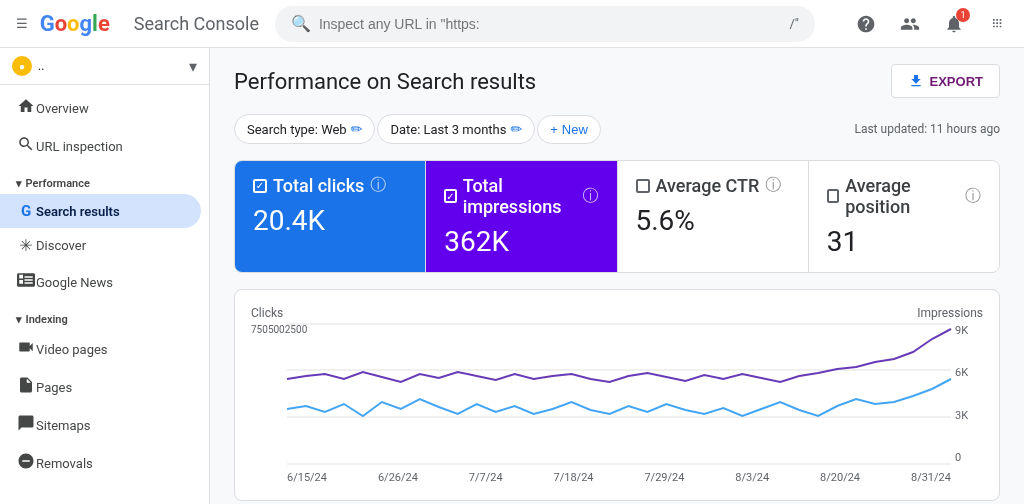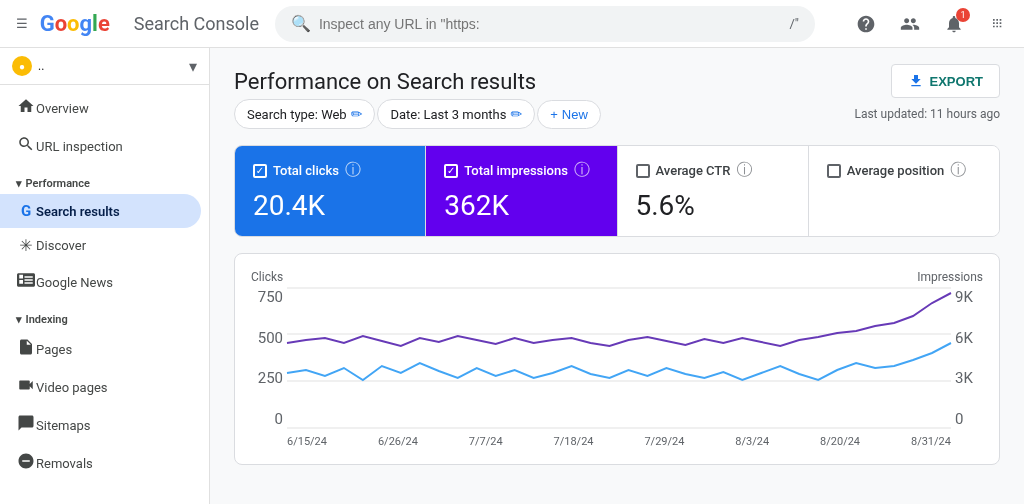--- a/index.html
+++ b/index.html
@@ -58,26 +58,26 @@
     }
     .sidebar-item.active { background: #d3e3fd; color: #041e49; font-weight: 600; }
     .sidebar-item .item-icon { font-size: 16px; width: 20px; text-align: center; }
     .sidebar-label-section {
       padding: 12px 16px 4px; font-size: 11px; color: #444746; font-weight: 600;
       display: flex; align-items: center; gap: 4px;
     }
 
     
     .main { flex: 1; overflow-y: auto; padding: 16px 24px; background: #f8f9fa; }
-    .main-header { display: flex; align-items: center; justify-content: space-between; margin-bottom: 1px; }
+    .main-header { display: flex; align-items: center; justify-content: space-between; margin-bottom: 16px; }
     .page-title { font-size: 22px; font-weight: 400; color: #202124; }
     .export-btn {
       display: flex; align-items: center; gap: 6px;
       padding: 8px 16px; border: 1px solid #dadce0; border-radius: 4px;
-      background: #fff; cursor: pointer; font-size: 13px; color: #0f766e; font-weight: 600;
+      background: #fff; cursor: pointer; font-size: 13px; color: #701a75; font-weight: 600;
     }
 
     
     .filter-row { display: flex; align-items: center; gap: 2px; margin-bottom: 16px; flex-wrap: wrap; }
     .filter-chip {
       display: flex; align-items: center; gap: 4px;
       padding: 6px 12px; border: 1px solid #dadce0; border-radius: 16px;
       background: #fff; cursor: pointer; font-size: 13px; color: #202124;
     }
     .filter-chip .chip-edit { color: #1a73e8; font-size: 14px; }
@@ -93,37 +93,37 @@
     .metric-card {
       flex: 1; padding: 14px 18px; background: #fff;
       border-right: 1px solid #dadce0;
     }
     .metric-card:last-child { border-right: none; }
     .metric-card.blue { background: #1a73e8; color: #fff; }
     .metric-card.purple { background: #6200ee; color: #fff; }
     .metric-header { display: flex; align-items: center; gap: 6px; margin-bottom: 8px; }
     .metric-checkbox { width: 14px; height: 14px; border: 2px solid currentColor; border-radius: 2px; display: flex; align-items: center; justify-content: center; }
     .metric-checkbox.checked::after { content: '✓'; font-size: 10px; }
-    .metric-label { font-size: 13px; font-weight: 500; }
+    .metric-label { font-size: 18px; font-weight: 500; }
     .metric-value { font-size: 28px; font-weight: 400; }
     .metric-help { float: right; opacity: 0.7; font-size: 16px; cursor: pointer; }
     .metric-card .metric-header { color: inherit; }
     .metric-card.blue .metric-label, .metric-card.purple .metric-label { color: #fff; }
     .metric-card:not(.blue):not(.purple) .metric-label { color: #3c4043; }
     .metric-card:not(.blue):not(.purple) .metric-value { color: #202124; }
 
     
     .chart-container {
       background: #fff; border: 1px solid #dadce0; border-radius: 8px;
       padding: 16px; position: relative;
     }
     .chart-title { font-size: 12px; color: #5f6368; margin-bottom: 4px; }
     .chart-area { position: relative; height: 160px; }
-    .y-axis-left { position: absolute; left: 0; top: 0; bottom: 20px; display: flex; flex-direction: column; justify-content: space-between; font-size: 15px; color: #5f6368; text-align: right; width: 32px; }
-    .y-axis-right { position: absolute; right: 0; top: 0; bottom: 20px; display: flex; flex-direction: column; justify-content: space-between; font-size: 15px; color: #5f6368; text-align: left; width: 28px; }
+    .y-axis-left { position: absolute; left: 0; top: 0; bottom: 20px; display: flex; justify-content: space-between; font-size: 10px; color: #5f6368; text-align: right; width: 32px; }
+    .y-axis-right { position: absolute; right: 0; top: 0; bottom: 20px; display: flex; flex-direction: column; justify-content: space-between; font-size: 11px; color: #5f6368; text-align: left; width: 28px; }
     .chart-inner { position: absolute; left: 36px; right: 32px; top: 0; bottom: 20px; }
     .x-axis { position: absolute; left: 36px; right: 32px; bottom: 0; display: flex; justify-content: space-between; font-size: 11px; color: #5f6368; }
     svg.chart-svg { width: 100%; height: 100%; overflow: visible; }
   </style>
 </head>
 <body>
 
 <div class="header">
   <span class="header-menu-icon">☰</span>
   <div class="google-logo">
@@ -215,32 +215,32 @@
       </div>
 
       <div class="sidebar-label-section">
         <span style="cursor:pointer">▾</span>
         <span>Indexing</span>
       </div>
 
       <div class="sidebar-item">
         <span class="item-icon">
           <svg width="18" height="18" viewBox="0 0 24 24" fill="#444746">
+              <path d="M17 10.5V7c0-.55-.45-1-1-1H4c-.55 0-1 .45-1 1v10c0 .55.45 1 1 1h12c.55 0 1-.45 1-1v-3.5l4 4v-11l-4 4z"></path>
+            </svg>
+        </span>
+        <span>Video pages</span>
+      </div>
+      <div class="sidebar-item">
+        <span class="item-icon">
+          <svg width="18" height="18" viewBox="0 0 24 24" fill="#444746">
               <path d="M14 2H6c-1.1 0-2 .9-2 2v16c0 1.1.9 2 2 2h12c1.1 0 2-.9 2-2V8l-6-6zm-1 7V3.5L18.5 9H13z"></path>
             </svg>
         </span>
         <span>Pages</span>
-      </div>
-      <div class="sidebar-item">
-        <span class="item-icon">
-          <svg width="18" height="18" viewBox="0 0 24 24" fill="#444746">
-              <path d="M17 10.5V7c0-.55-.45-1-1-1H4c-.55 0-1 .45-1 1v10c0 .55.45 1 1 1h12c.55 0 1-.45 1-1v-3.5l4 4v-11l-4 4z"></path>
-            </svg>
-        </span>
-        <span>Video pages</span>
       </div>
       <div class="sidebar-item">
         <span class="item-icon">
           <svg width="18" height="18" viewBox="0 0 24 24" fill="#444746">
               <path d="M20 2H4c-1.1 0-2 .9-2 2v18l4-4h14c1.1 0 2-.9 2-2V4c0-1.1-.9-2-2-2z"></path>
             </svg>
         </span>
         <span>Sitemaps</span>
       </div>
       <div class="sidebar-item">
@@ -309,20 +309,21 @@
         </div>
         <div class="metric-value">5.6%</div>
       </div>
 
       <div class="metric-card">
         <div class="metric-header">
           <div class="metric-checkbox" style="border-color:#5f6368;"></div>
           <span class="metric-label">Average position</span>
           <span class="metric-help" style="color:#5f6368;">ⓘ</span>
         </div>
+        <div class="metric-value">31</div>
       </div>
     </div>
 
     <div class="chart-container">
       <div style="display:flex;justify-content:space-between;">
         <span class="chart-title">Clicks</span>
         <span class="chart-title">Impressions</span>
       </div>
       <div class="chart-area">
         <div class="y-axis-left">

